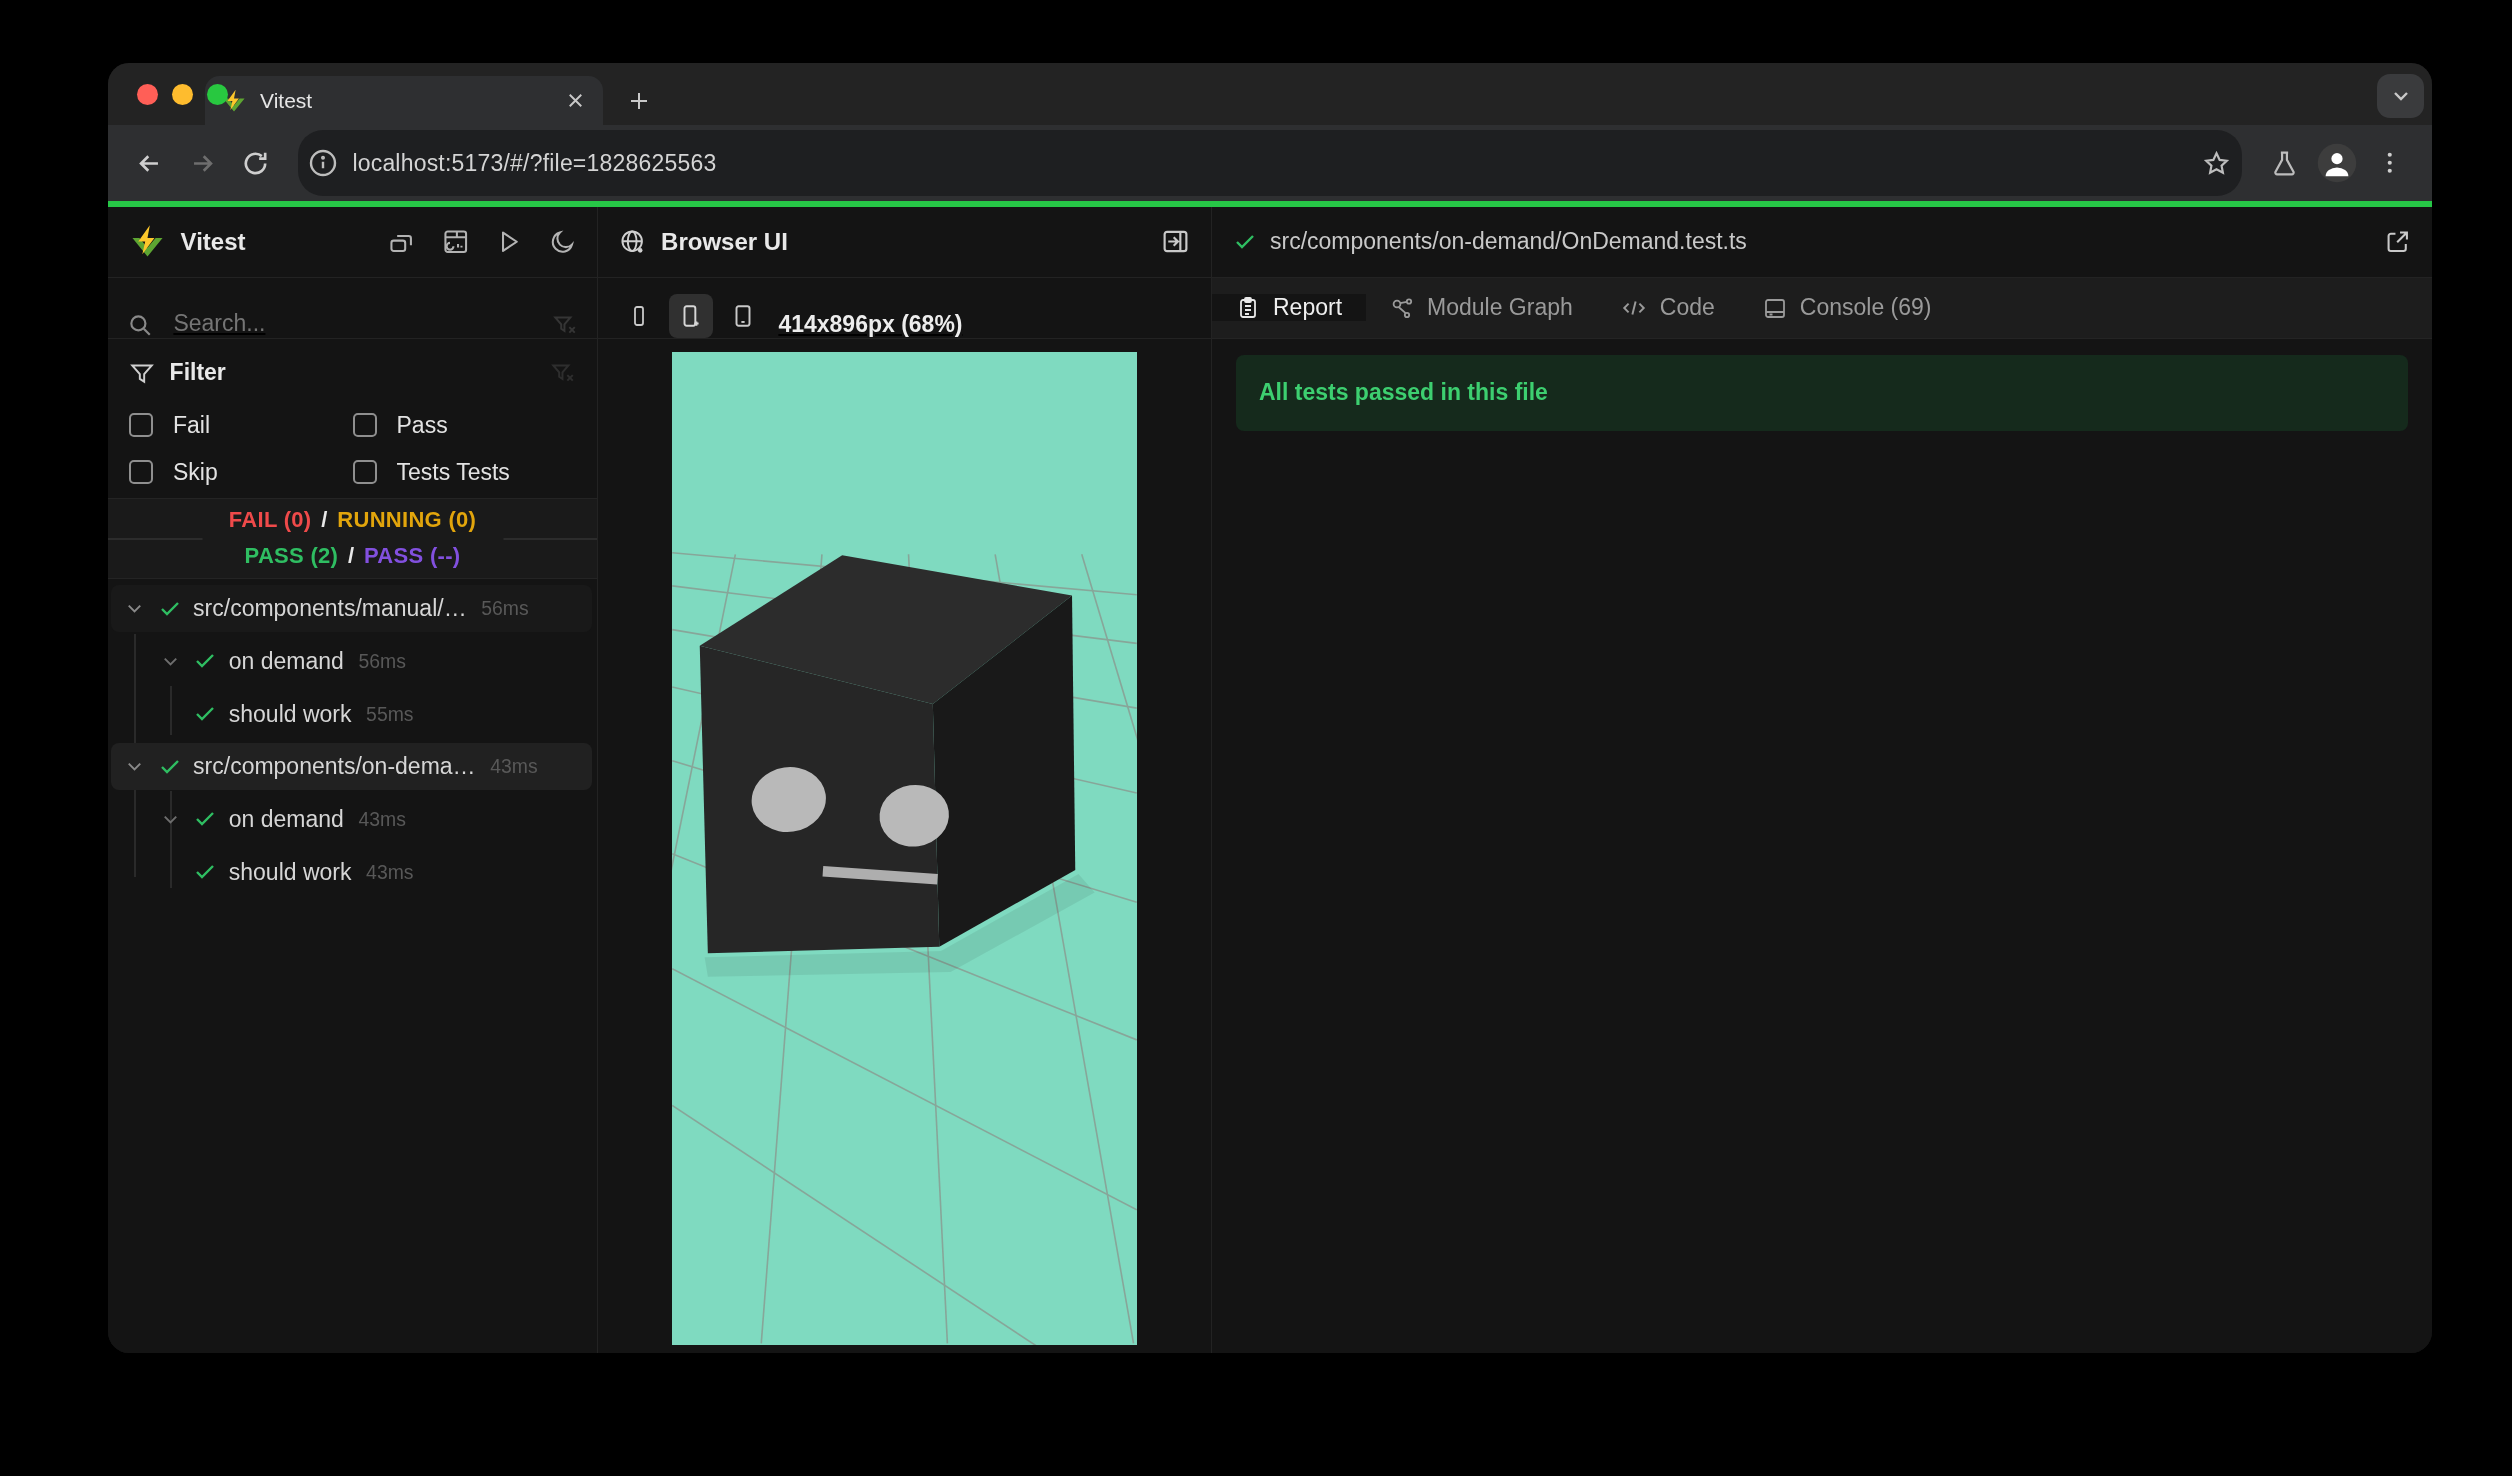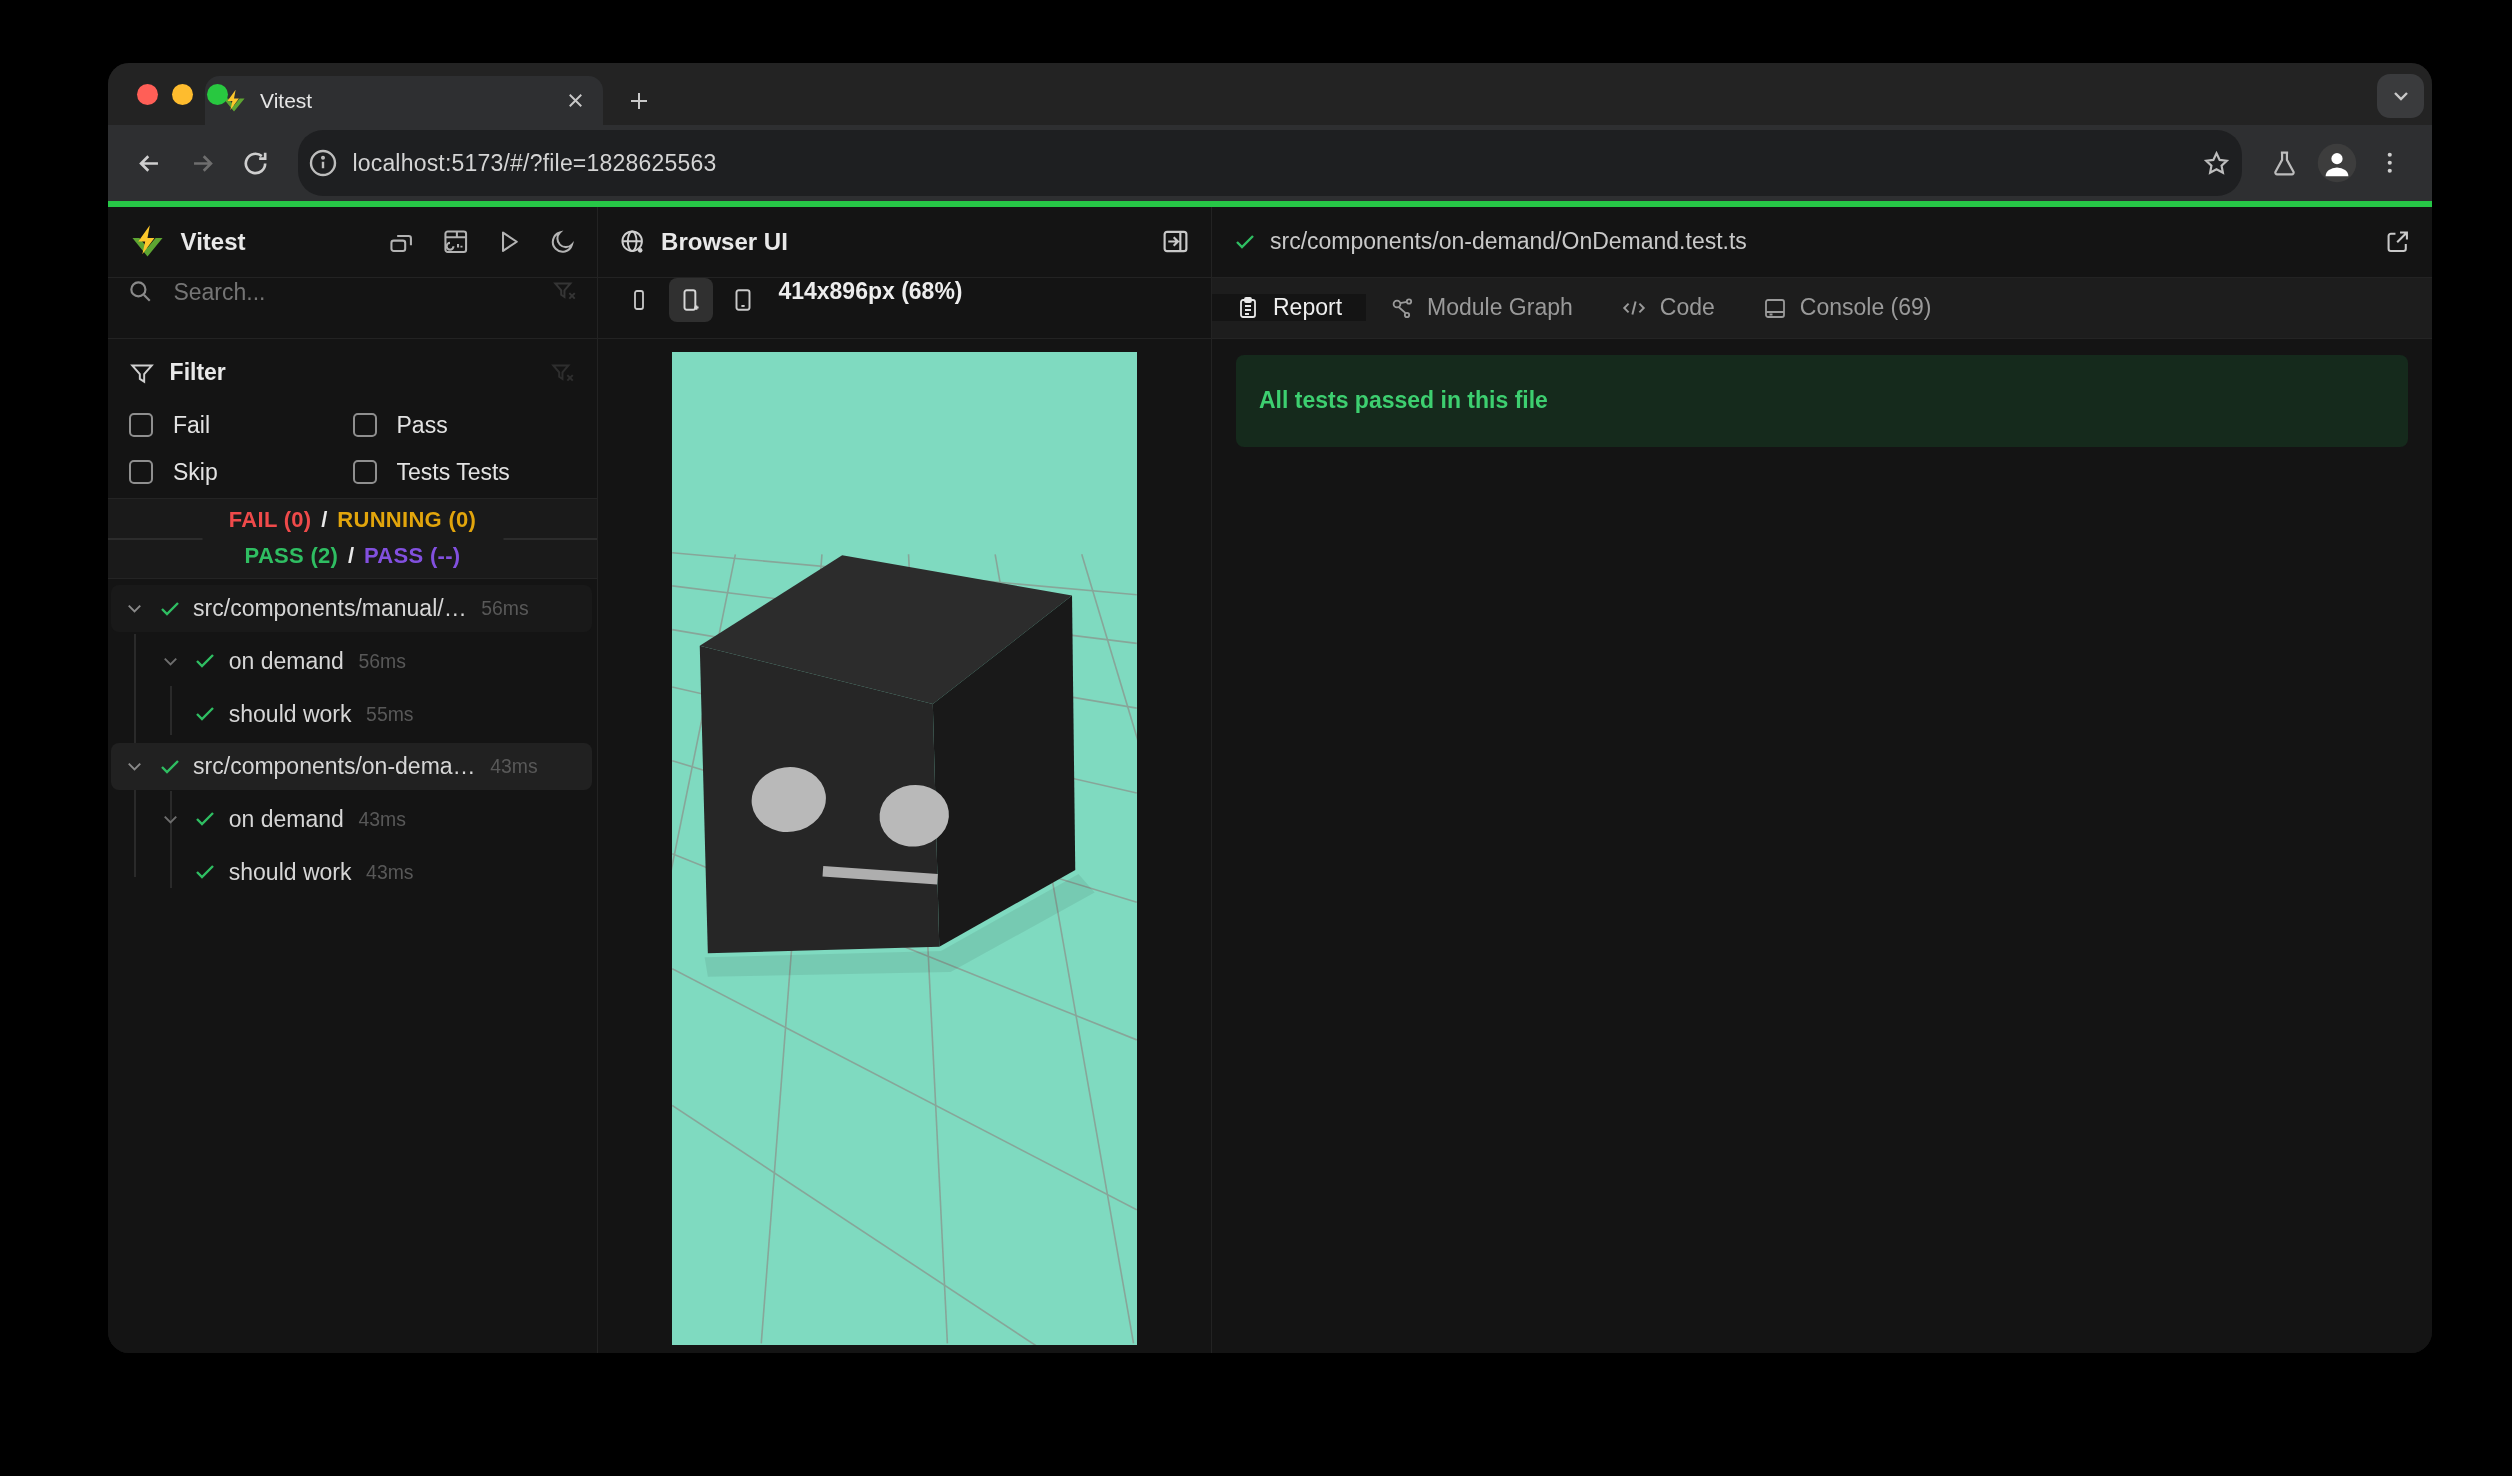--- a/index.html
+++ b/index.html
@@ -18,21 +18,21 @@
     background:#3a3b3d;display:flex;align-items:center;justify-content:center;}
   .toolbar{height:76px;background:#2e2f31;display:flex;align-items:center;padding:0 19.4px;gap:8px;}
   .navbtn{width:45px;height:45px;display:flex;align-items:center;justify-content:center;}
   .urlpill{flex:1;height:66px;background:#1e1f21;border-radius:25px;display:flex;align-items:center;
     padding:0 11.3px 0 9.7px;margin:0 11.3px;}
   .urltext{color:#d4d4d4;font-size:23px;margin-left:13px;flex:1;letter-spacing:0.2px;}
   .accent{height:5.7px;background:#27c747;}
   
   .app{display:flex;height:1146px;background:#141414;}
   .panelhdr{height:70px;border-bottom:1.6px solid #232323;display:flex;align-items:center;padding:0 21px;}
-  .subbar{height:60px;border-bottom:1.6px solid #232323;display:flex;align-items:flex-start;padding:0 19.4px;}
+  .subbar{height:60px;border-bottom:1.6px solid #232323;display:flex;align-items:flex-end;padding:0 19.4px;text-decoration:underline;}
   .hdrtitle{color:#e9e9e9;font-size:24px;font-weight:600;margin-left:14.6px;}
   
   .sidebar{width:489px;border-right:1.6px solid #232323;display:flex;flex-direction:column;}
   .side-icons{margin-left:auto;display:flex;gap:26px;color:#b3b3b3;}
   .searchtxt{color:#5f5f5f;font-size:23px;margin-left:18px;flex:1;background:transparent;border:none;outline:none;
     font-family:"Liberation Sans",sans-serif;}
   .filterblk{padding:14.6px 21px 19.4px 21px;height:159px;box-sizing:border-box;}
   .filterhead{display:flex;align-items:center;height:39px;}
   .filterhead .lbl{color:#e9e9e9;font-size:23px;font-weight:700;margin-left:14.6px;flex:1;}
   .opts{display:grid;grid-template-columns:1fr 1fr;margin-top:9.7px;}
@@ -67,21 +67,21 @@
   .sizelabel{color:#ededed;font-size:23px;font-weight:600;margin-left:13px;}
   .vpwrap{flex:1;position:relative;}
   .viewport{position:absolute;left:74px;top:13.8px;width:465px;height:993px;background:#7fdac0;overflow:hidden;}
   
   .right{flex:1;display:flex;flex-direction:column;}
   .pathtxt{color:#c9c9c9;font-size:23px;margin-left:13px;flex:1;}
   .rtabs{height:60px;background:#1d1d1d;border-bottom:1.6px solid #242424;display:flex;align-items:center;}
   .rtab{display:flex;align-items:center;gap:13px;padding:0 24px;color:#9a9a9a;font-size:23px;}
   .rtab.active{background:#141414;color:#efefef;}
   .banner{margin:16px 24px;height:76px;background:#152a1c;border-radius:8px;display:flex;align-items:center;
-    padding:8px 23px;}
+    padding:0 23px;}
   .banner .txt{color:#3dcf70;font-size:23px;font-weight:700;}
   svg{display:block;}
 </style>
 </head>
 <body>
 
 <div class="win">
 
   <div class="tabstrip">
     <div class="traffic">

